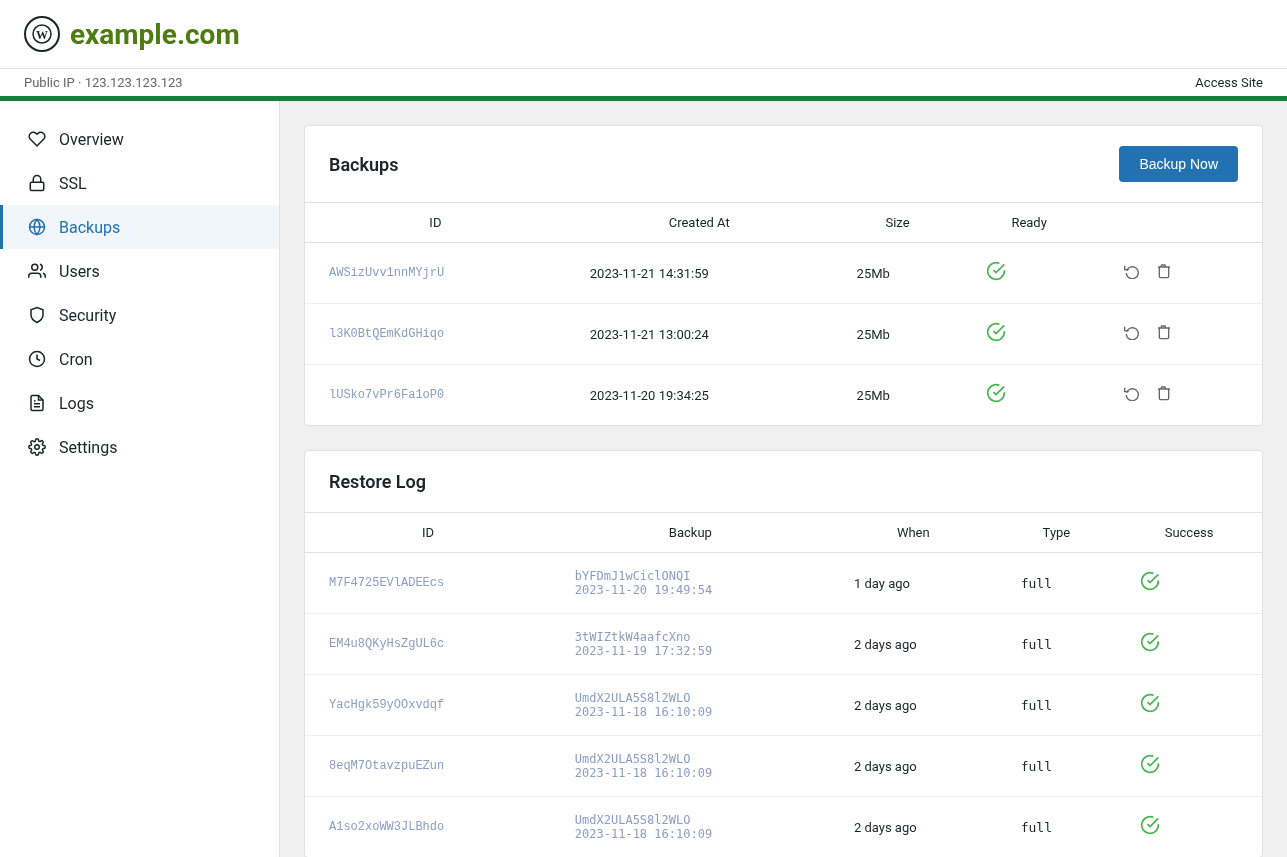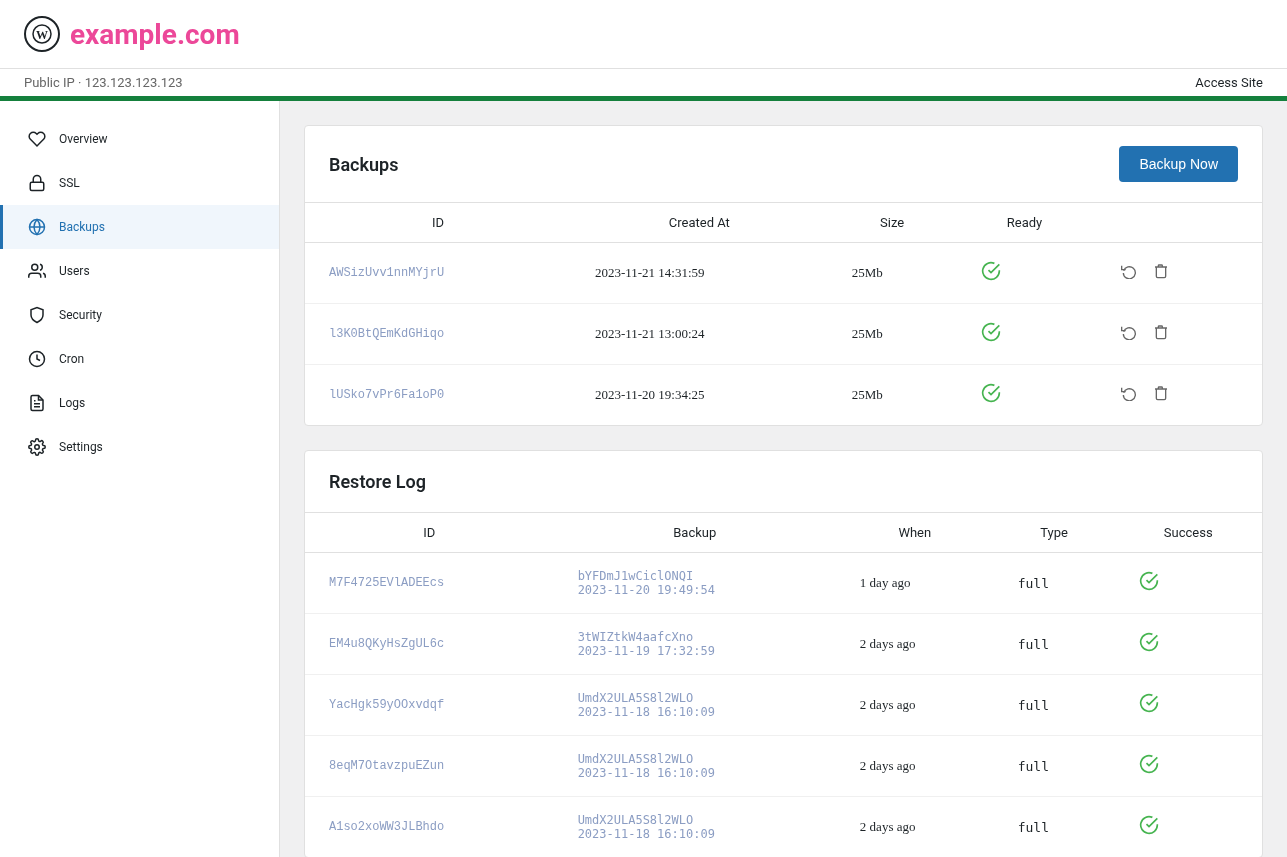--- a/index.html
+++ b/index.html
@@ -31,21 +31,21 @@
       align-items: center;
       justify-content: center;
       font-weight: 900;
       font-size: 18px;
       color: #1d2327;
       flex-shrink: 0;
     }
     .site-title {
       font-size: 28px;
       font-weight: 700;
-      color: #ec4899;
+      color: #4d7c0f;
     }
     .sub-header {
       padding: 6px 24px;
       background: #fff;
       border-bottom: 5px solid #15803d;
       display: flex;
       justify-content: space-between;
       align-items: center;
     }
     .public-ip {
@@ -69,21 +69,21 @@
       padding: 16px 0;
       flex-shrink: 0;
     }
     .sidebar-item {
       display: flex;
       align-items: center;
       gap: 12px;
       padding: 12px 24px;
       cursor: pointer;
       color: #1d2327;
-      font-size: 12px;
+      font-size: 16px;
       border-left: 3px solid transparent;
     }
     .sidebar-item.active {
       color: #2271b1;
       border-left-color: #2271b1;
       background: #f0f6fc;
     }
     .sidebar-item .icon {
       width: 20px;
       height: 20px;
@@ -137,21 +137,20 @@
       padding: 12px 24px;
       text-align: center;
       font-size: 13px;
       font-weight: 400;
       color: #1d2327;
     }
     td {
       padding: 16px 24px;
       font-size: 13px;
       border-bottom: 1px solid #f0f0f0;
-      font-family: Liberation Serif, serif;
     }
     tr:last-child td {
       border-bottom: none;
     }
     .id-cell {
       color: #8b9dc3;
       font-family: Liberation Mono, monospace;
       font-size: 12px;
     }
     .backup-cell {

